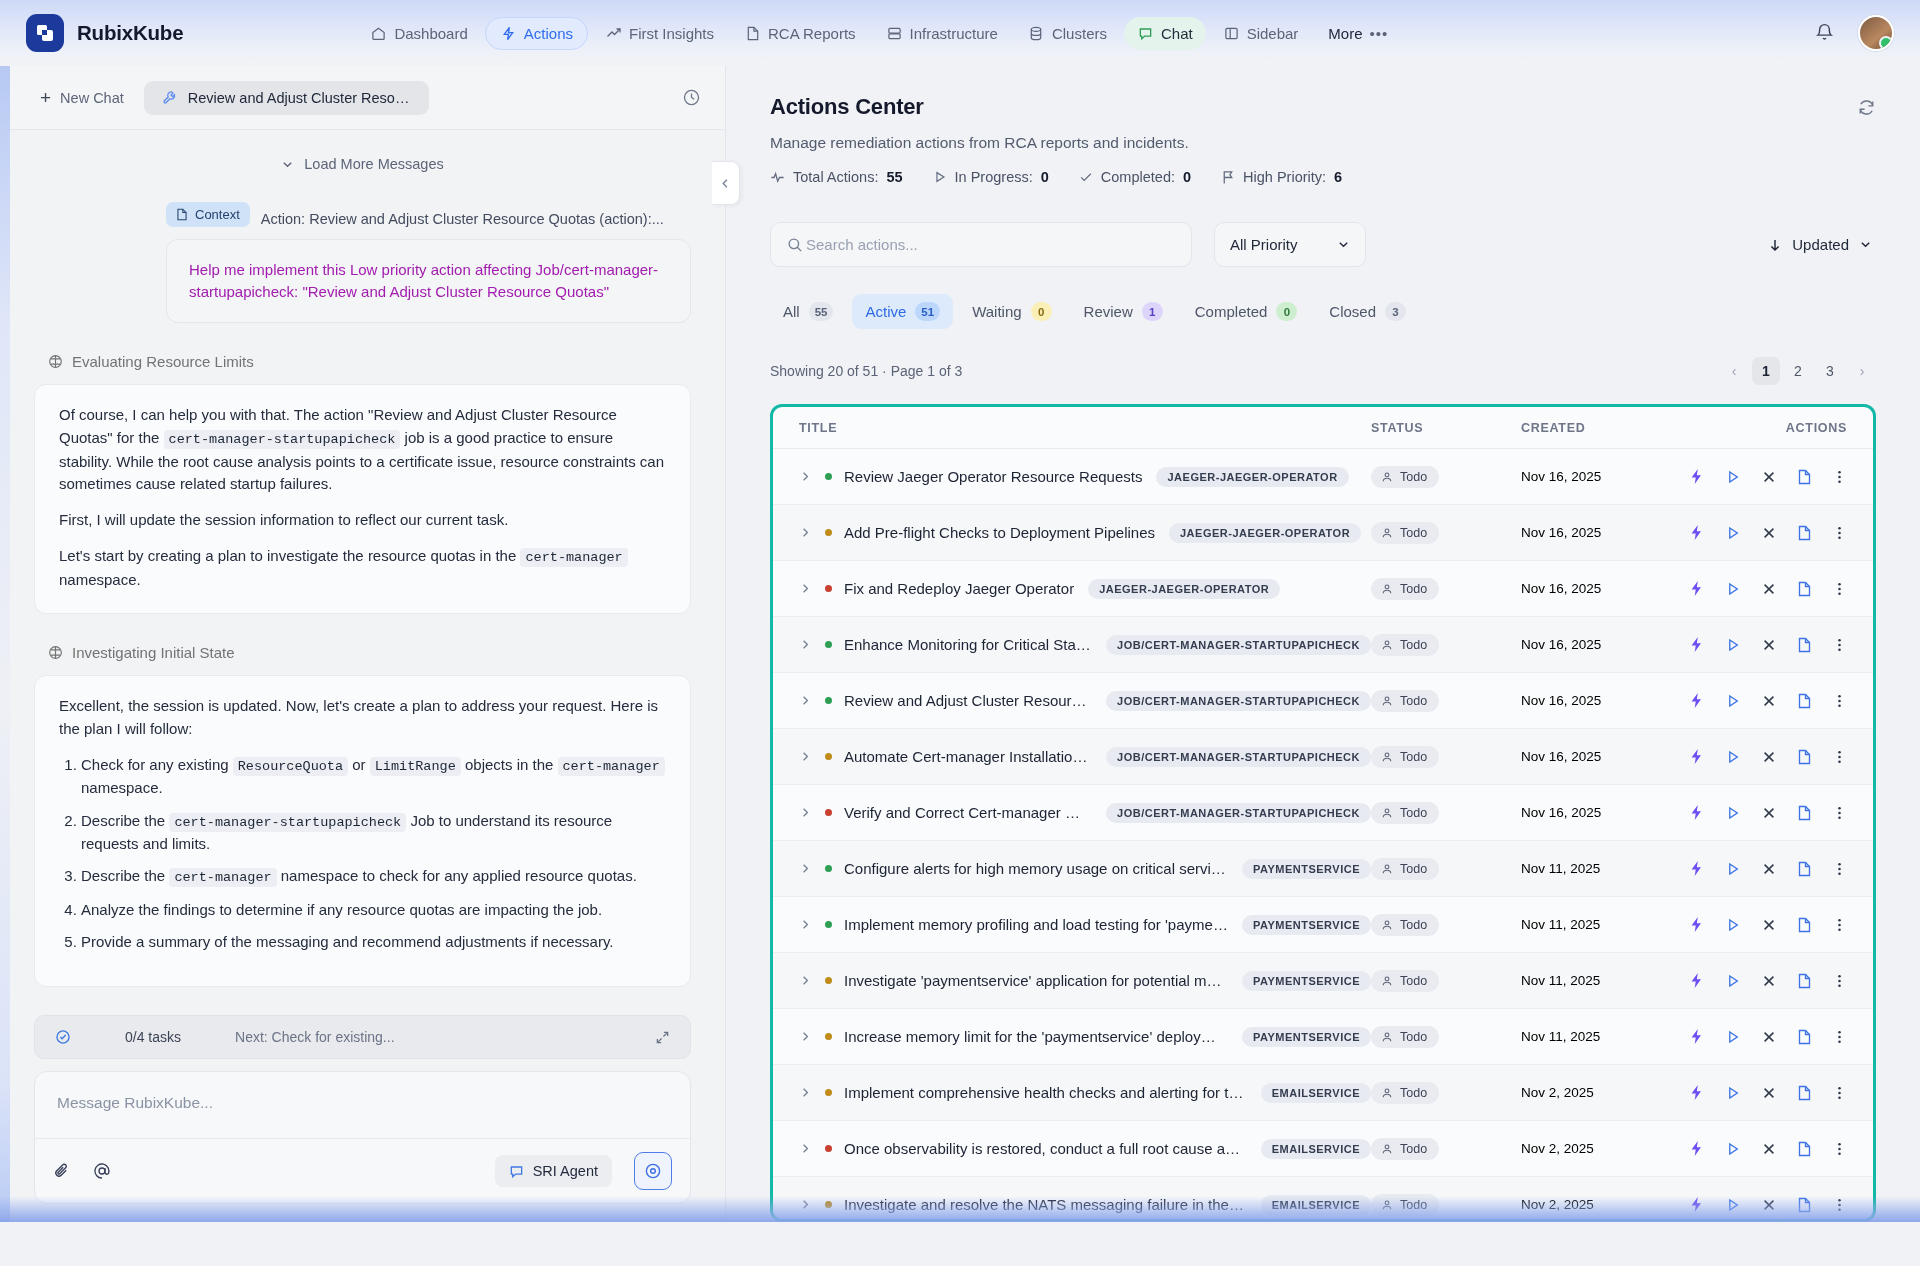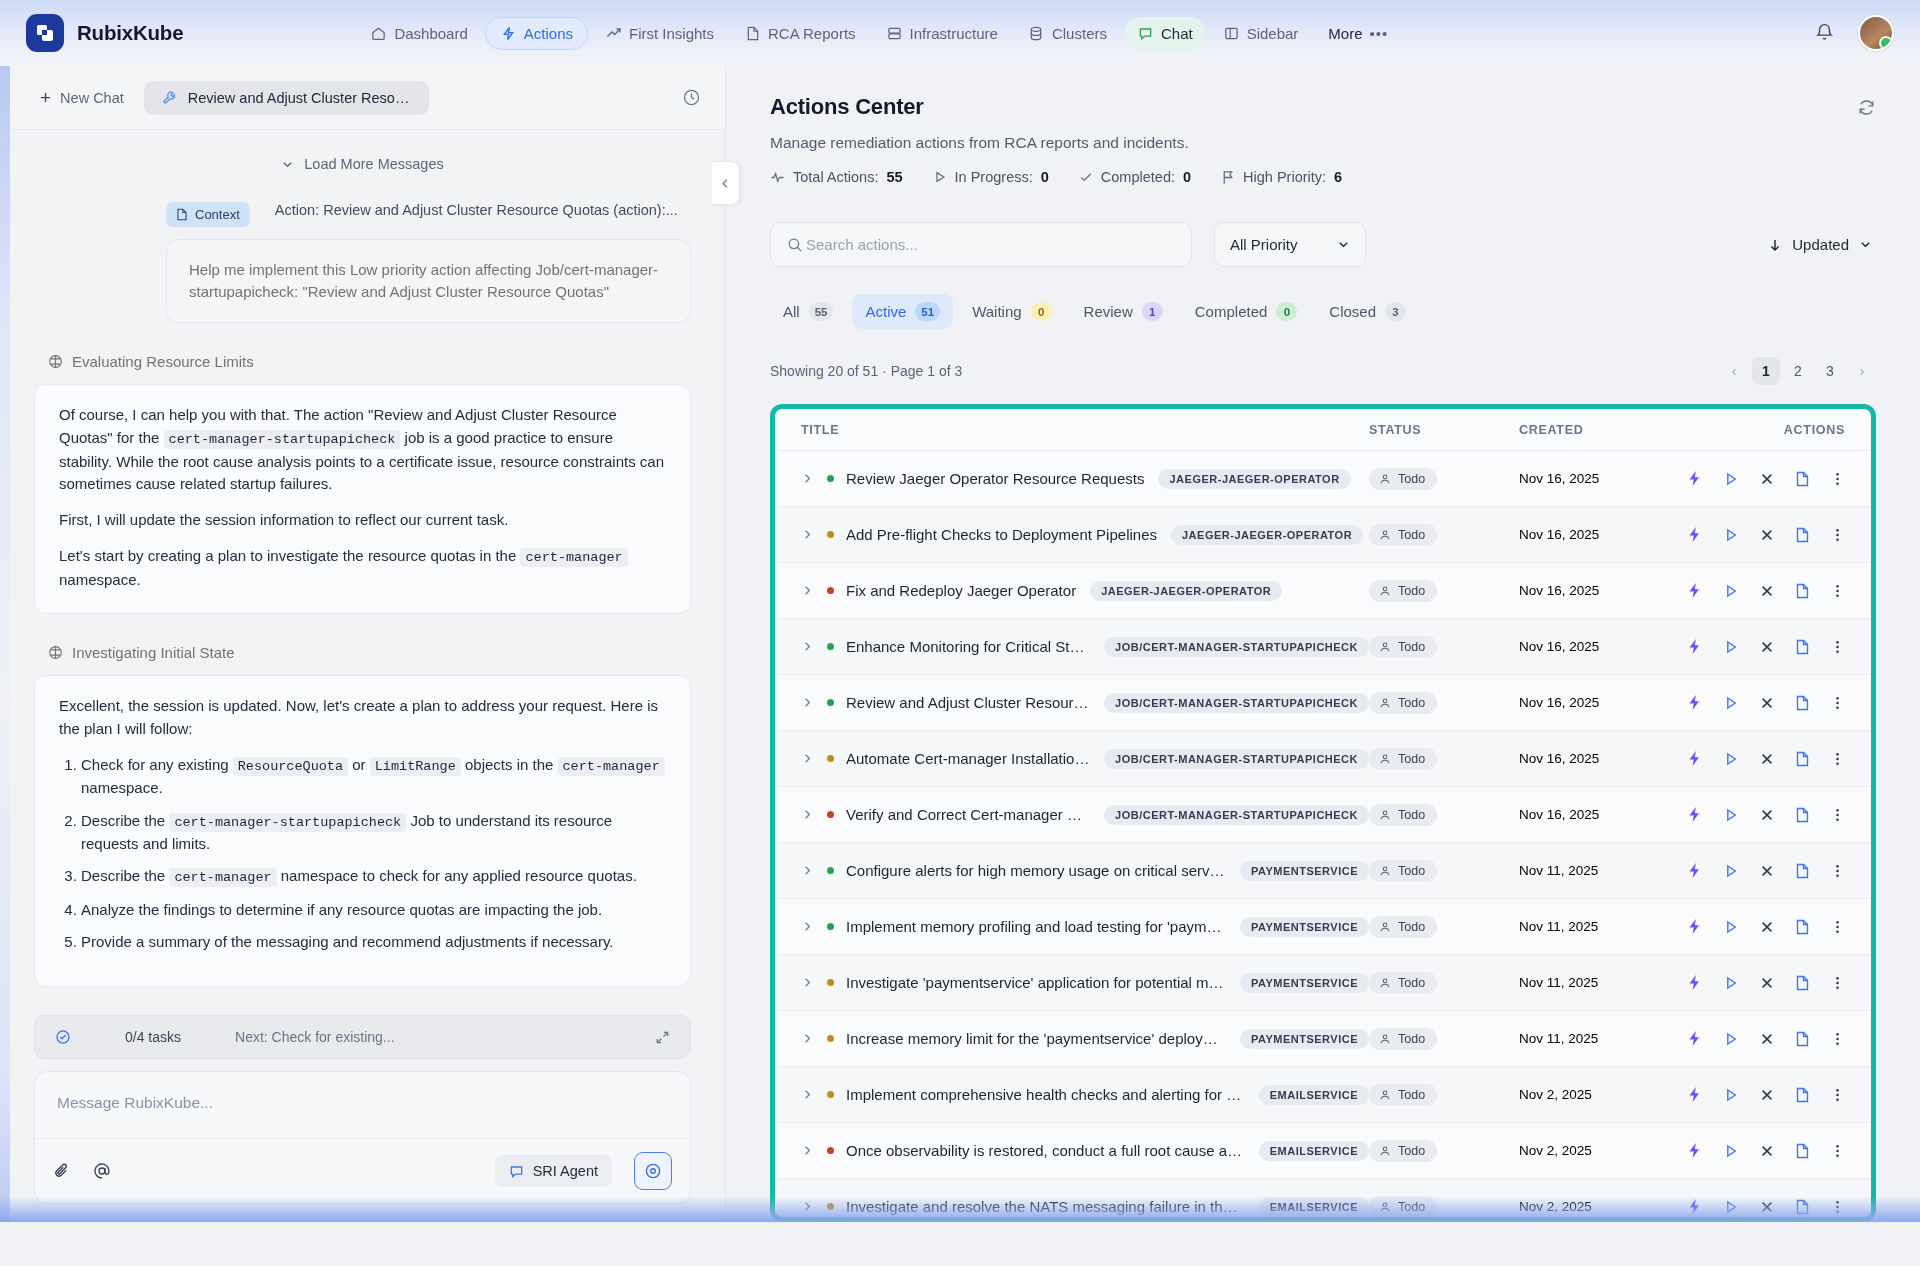--- a/index.html
+++ b/index.html
@@ -93,32 +93,32 @@
   .hist-btn { margin-left: auto; color:#6d7589; cursor:pointer; display:flex; }
 
   .chat-scroll {
     flex: 1; min-height: 0; overflow: hidden; position: relative;
     padding: 0 34px 0 34px;
   }
   .load-more {
     display:flex; align-items:center; justify-content:center; gap:10px;
     font-size:14.5px; color:#5d6578; padding: 26px 0 30px; cursor:pointer;
   }
-  .ctx-row { display:flex; align-items:flex-start; gap:25px; padding-left: 132px; }
+  .ctx-row { display:flex; align-items:flex-end; gap:11px; padding-left: 132px; }
   .ctx-chip {
     display:flex; align-items:center; gap:7px;
     background:#cfe2f8; color:#24436e; border-radius:7px;
     font-size:13px; padding:5px 10px; font-weight:500;
   }
   .ctx-text { font-size:14.5px; color:#434b5e; white-space:nowrap; overflow:hidden; text-overflow:ellipsis; max-width:520px; }
 
   .user-bubble {
     margin: 12px 0 0 132px; background:#f4f5f7;
     border:1px solid #e3e6ec; border-radius:12px;
-    padding: 19px 22px; font-size:15px; line-height:1.48; color:#737373;
+    padding: 19px 22px; font-size:15px; line-height:1.48; color:#a21caf;
     max-width: 525px;
   }
 
   .think-head {
     display:flex; align-items:center; gap:9px;
     color:#737373; font-size:15px; padding: 30px 0 14px 14px; cursor:pointer;
   }
   .assist-card {
     background:#fafbfc; border:1px solid #e7eaf0; border-radius:12px;
     padding: 19px 24px 22px; font-size:15px; line-height:1.52; color:#252c3d;
@@ -230,21 +230,21 @@
   .pager { margin-left:auto; display:flex; align-items:center; gap:4px; }
   .pg {
     min-width:28px; height:28px; border-radius:7px; display:flex;
     align-items:center; justify-content:center; font-size:14px;
     color:#4f5668; cursor:pointer;
   }
   .pg.active { background:#e4e6ea; color:#1b2334; font-weight:600; }
   .pg.arrow { color:#9aa1b2; }
 
   .table-card {
-    margin-top: 19px; background:#fafbfc; border:5px solid #14b8a6;
+    margin-top: 19px; background:#fafbfc; border:3px solid #14b8a6;
     border-radius:12px; overflow:hidden; flex:1; min-height:0;
   }
   .thead {
     display:flex; align-items:center; height: 42px;
     border-bottom:1px solid #e6e9ef; padding: 0 26px;
     font-size:12.5px; letter-spacing:0.7px; color:#6e7589; font-weight:600;
   }
   .c-title { flex:1; min-width:0; }
   .c-status { width: 150px; }
   .c-created { width: 130px; }

